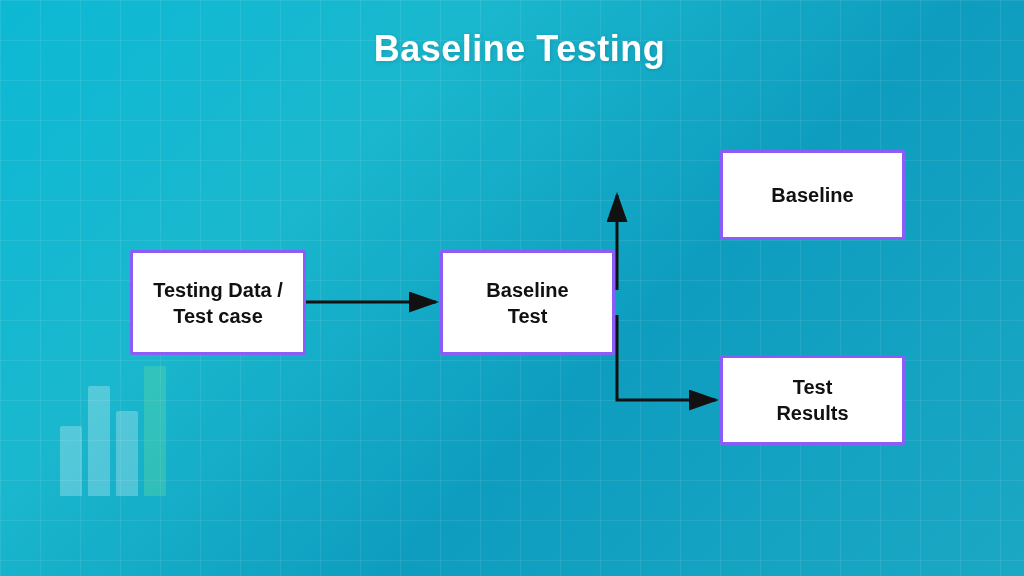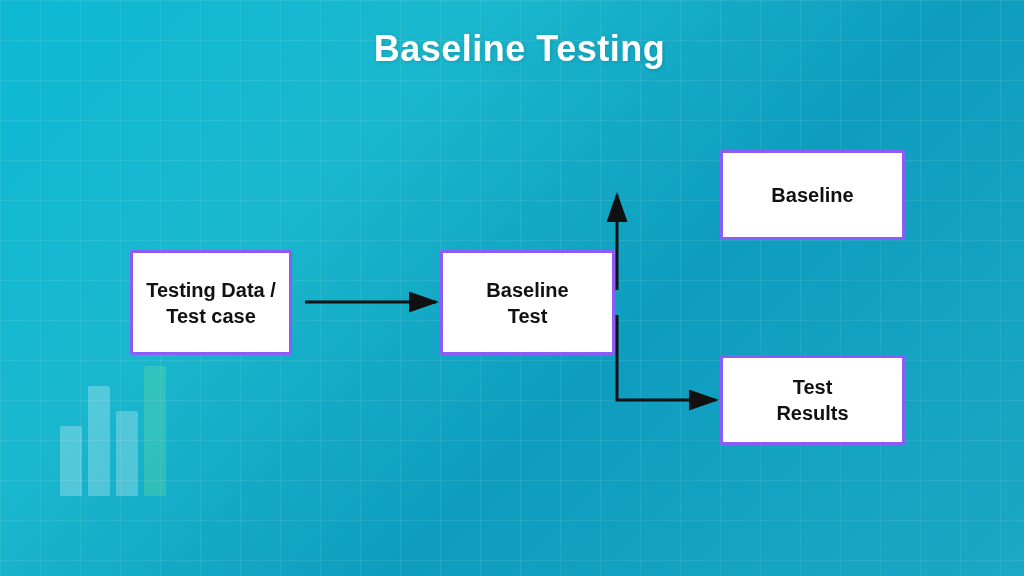--- a/index.html
+++ b/index.html
@@ -81,21 +81,21 @@
       text-align: center;
       font-size: 20px;
       font-weight: 700;
       color: #111;
       line-height: 1.3;
     }
 
     .box-testing {
       left: 0px;
       top: 150px;
-      width: 162px;
+      width: 176px;
       height: 105px;
     }
 
     .box-baseline-test {
       left: 310px;
       top: 150px;
       width: 175px;
       height: 105px;
     }
 

